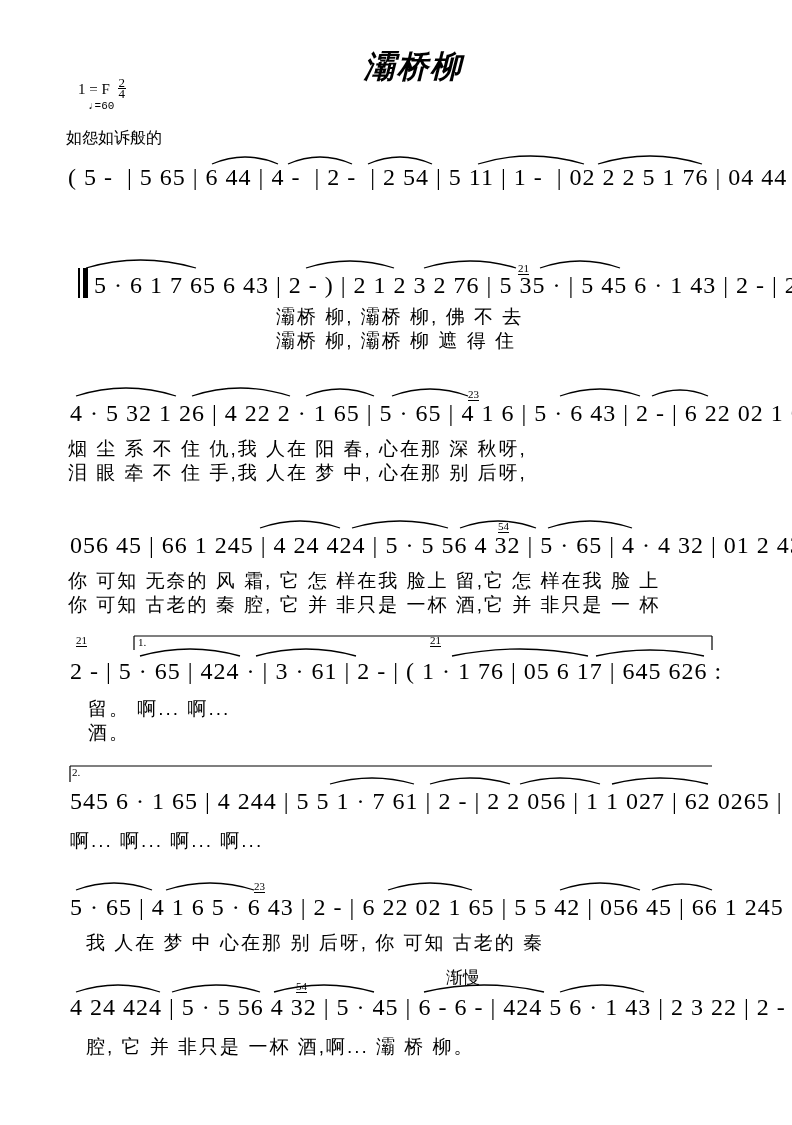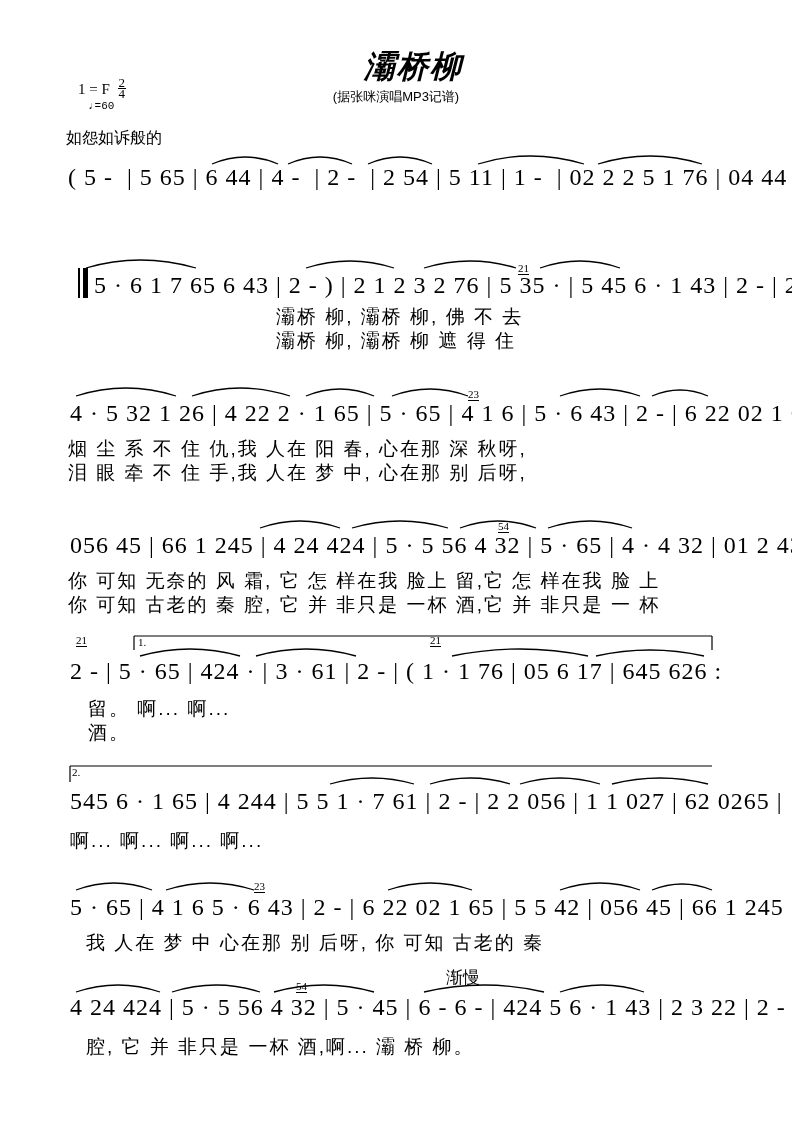--- a/index.html
+++ b/index.html
@@ -94,21 +94,20 @@
     white-space:pre;
   }
   .slurs{position:absolute;left:0;top:0;pointer-events:none;}
 </style>
 </head>
 <body>
 
 <div class="sheet">
 
   <div class="title">灞桥柳</div>
-  <div class="subtitle">(据张咪演唱MP3记谱)</div>
 
 
   <div class="keysig">
     <span>1 = F</span>
     <span class="frac">
       <span class="num">2</span>
       <span class="den">4</span>
     </span>
   </div>
   <div class="tempo">♩=60</div>

